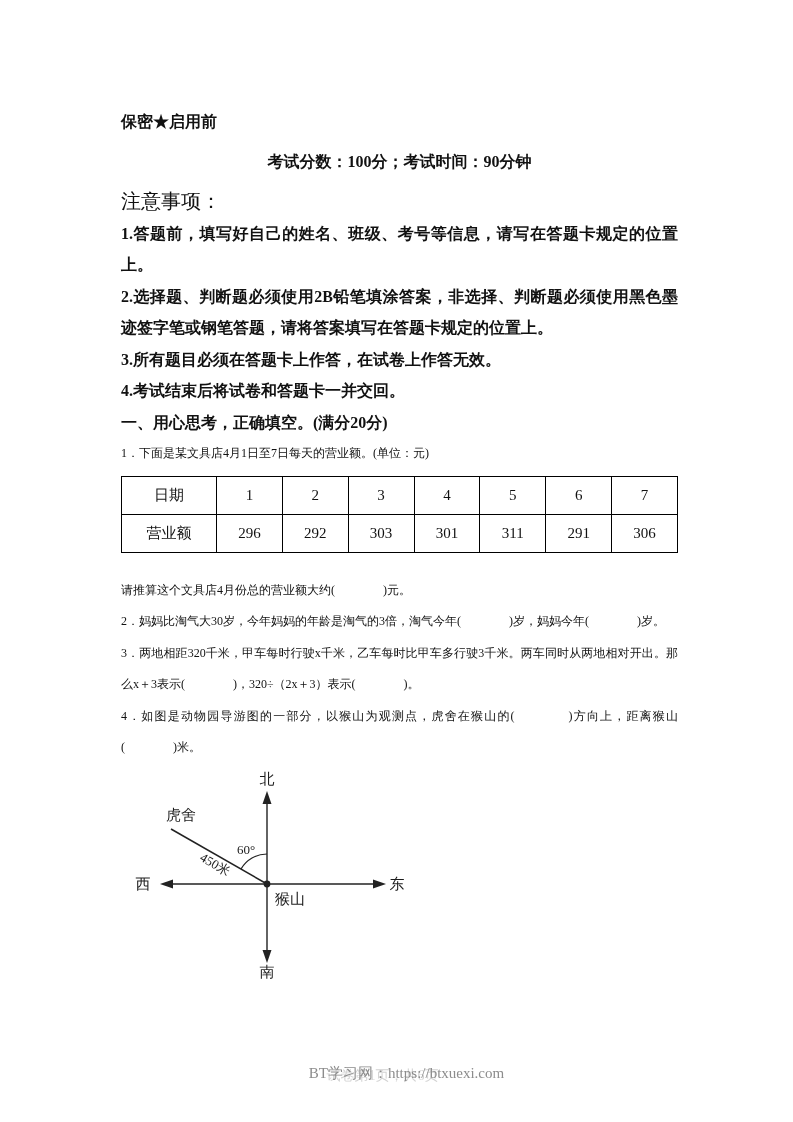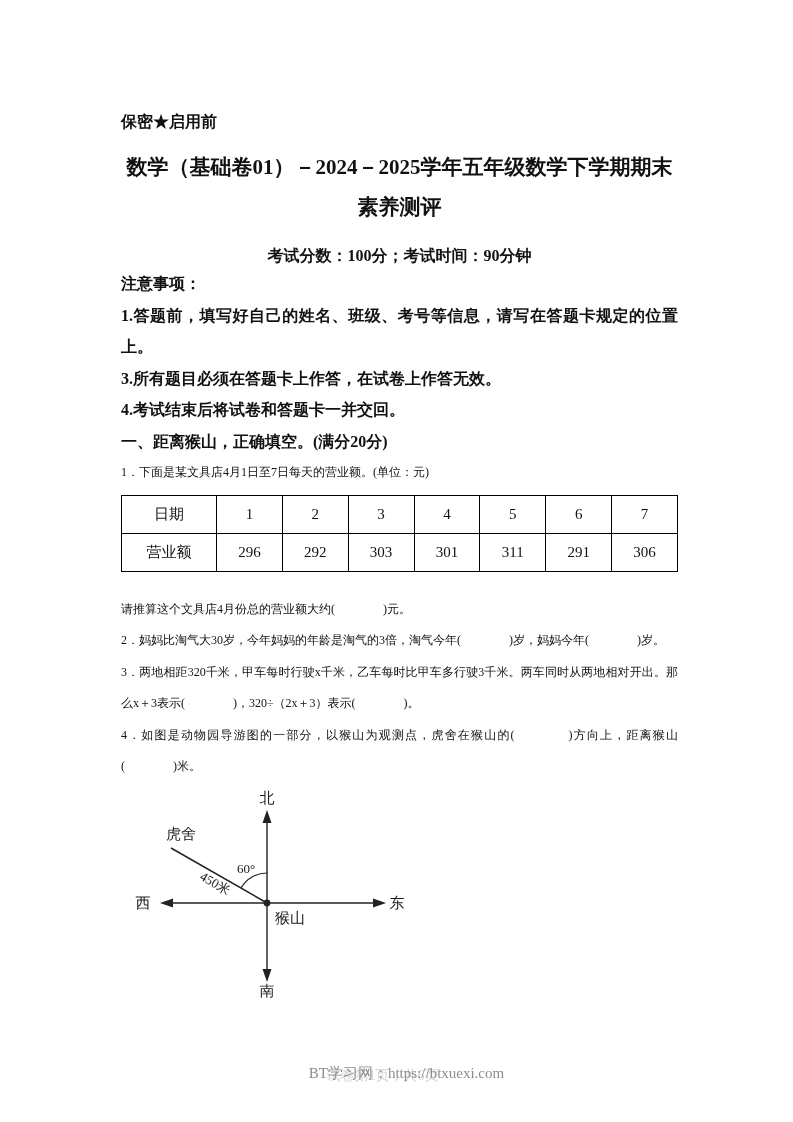--- a/index.html
+++ b/index.html
@@ -19,21 +19,21 @@
   .confidential { font-size: 16px; font-weight: bold; }
   .title {
     font-size: 21px; font-weight: bold;
     text-align: center; line-height: 40px;
     margin-top: 14px;
   }
   .exam-info {
     font-size: 16px; font-weight: bold;
     text-align: center; line-height: 24px; margin-top: 17px;
   }
-  .notes-heading { font-size: 16px; font-weight: bold; line-height: 31.5px; margin-top: 0; }
+  .notes-heading { font-size: 20px; font-weight: normal; line-height: 31.5px; margin-top: 12px; }
   .note { font-size: 16px; font-weight: bold; line-height: 31.5px; text-align: justify; }
   .section-heading { font-size: 16px; font-weight: bold; line-height: 31.5px; }
   .q-text { font-size: 12px; line-height: 31.5px; text-align: justify; }
   .data-table {
     border-collapse: collapse; width: 100%;
     table-layout: fixed; margin-top: 6px;
   }
   .data-table td {
     border: 1px solid #000; height: 38px;
     text-align: center; vertical-align: middle; font-size: 15px;
@@ -54,30 +54,30 @@
     color: #8c8c8c; font-size: 15px; white-space: nowrap;
   }
 </style>
 </head>
 <body>
 
 <div class="page">
 
   <div class="confidential">保密★启用前</div>
 
-  <h1 class="title">数学（基础卷01）－2024－2025学年五年级数学下学期期末素养测评</h1>
 
   <div class="exam-info">考试分数：100分；考试时间：90分钟</div>
 
   <div class="notes-heading">注意事项：</div>
   <p class="note">1.答题前，填写好自己的姓名、班级、考号等信息，请写在答题卡规定的位置上。</p>
+  <p class="note">2.选择题、判断题必须使用2B铅笔填涂答案，非选择、判断题必须使用黑色墨迹签字笔或钢笔答题，请将答案填写在答题卡规定的位置上。</p>
   <p class="note">3.所有题目必须在答题卡上作答，在试卷上作答无效。</p>
   <p class="note">4.考试结束后将试卷和答题卡一并交回。</p>
 
-  <div class="section-heading">一、距离猴山，正确填空。(满分20分)</div>
+  <div class="section-heading">一、用心思考，正确填空。(满分20分)</div>
 
   <p class="q-text">1．下面是某文具店4月1日至7日每天的营业额。(单位：元)</p>
 
   <table class="data-table">
     <tbody>
         <tr>
       <td class="head-col">日期</td>
       <td>1</td>
       <td>2</td>
       <td>3</td>

